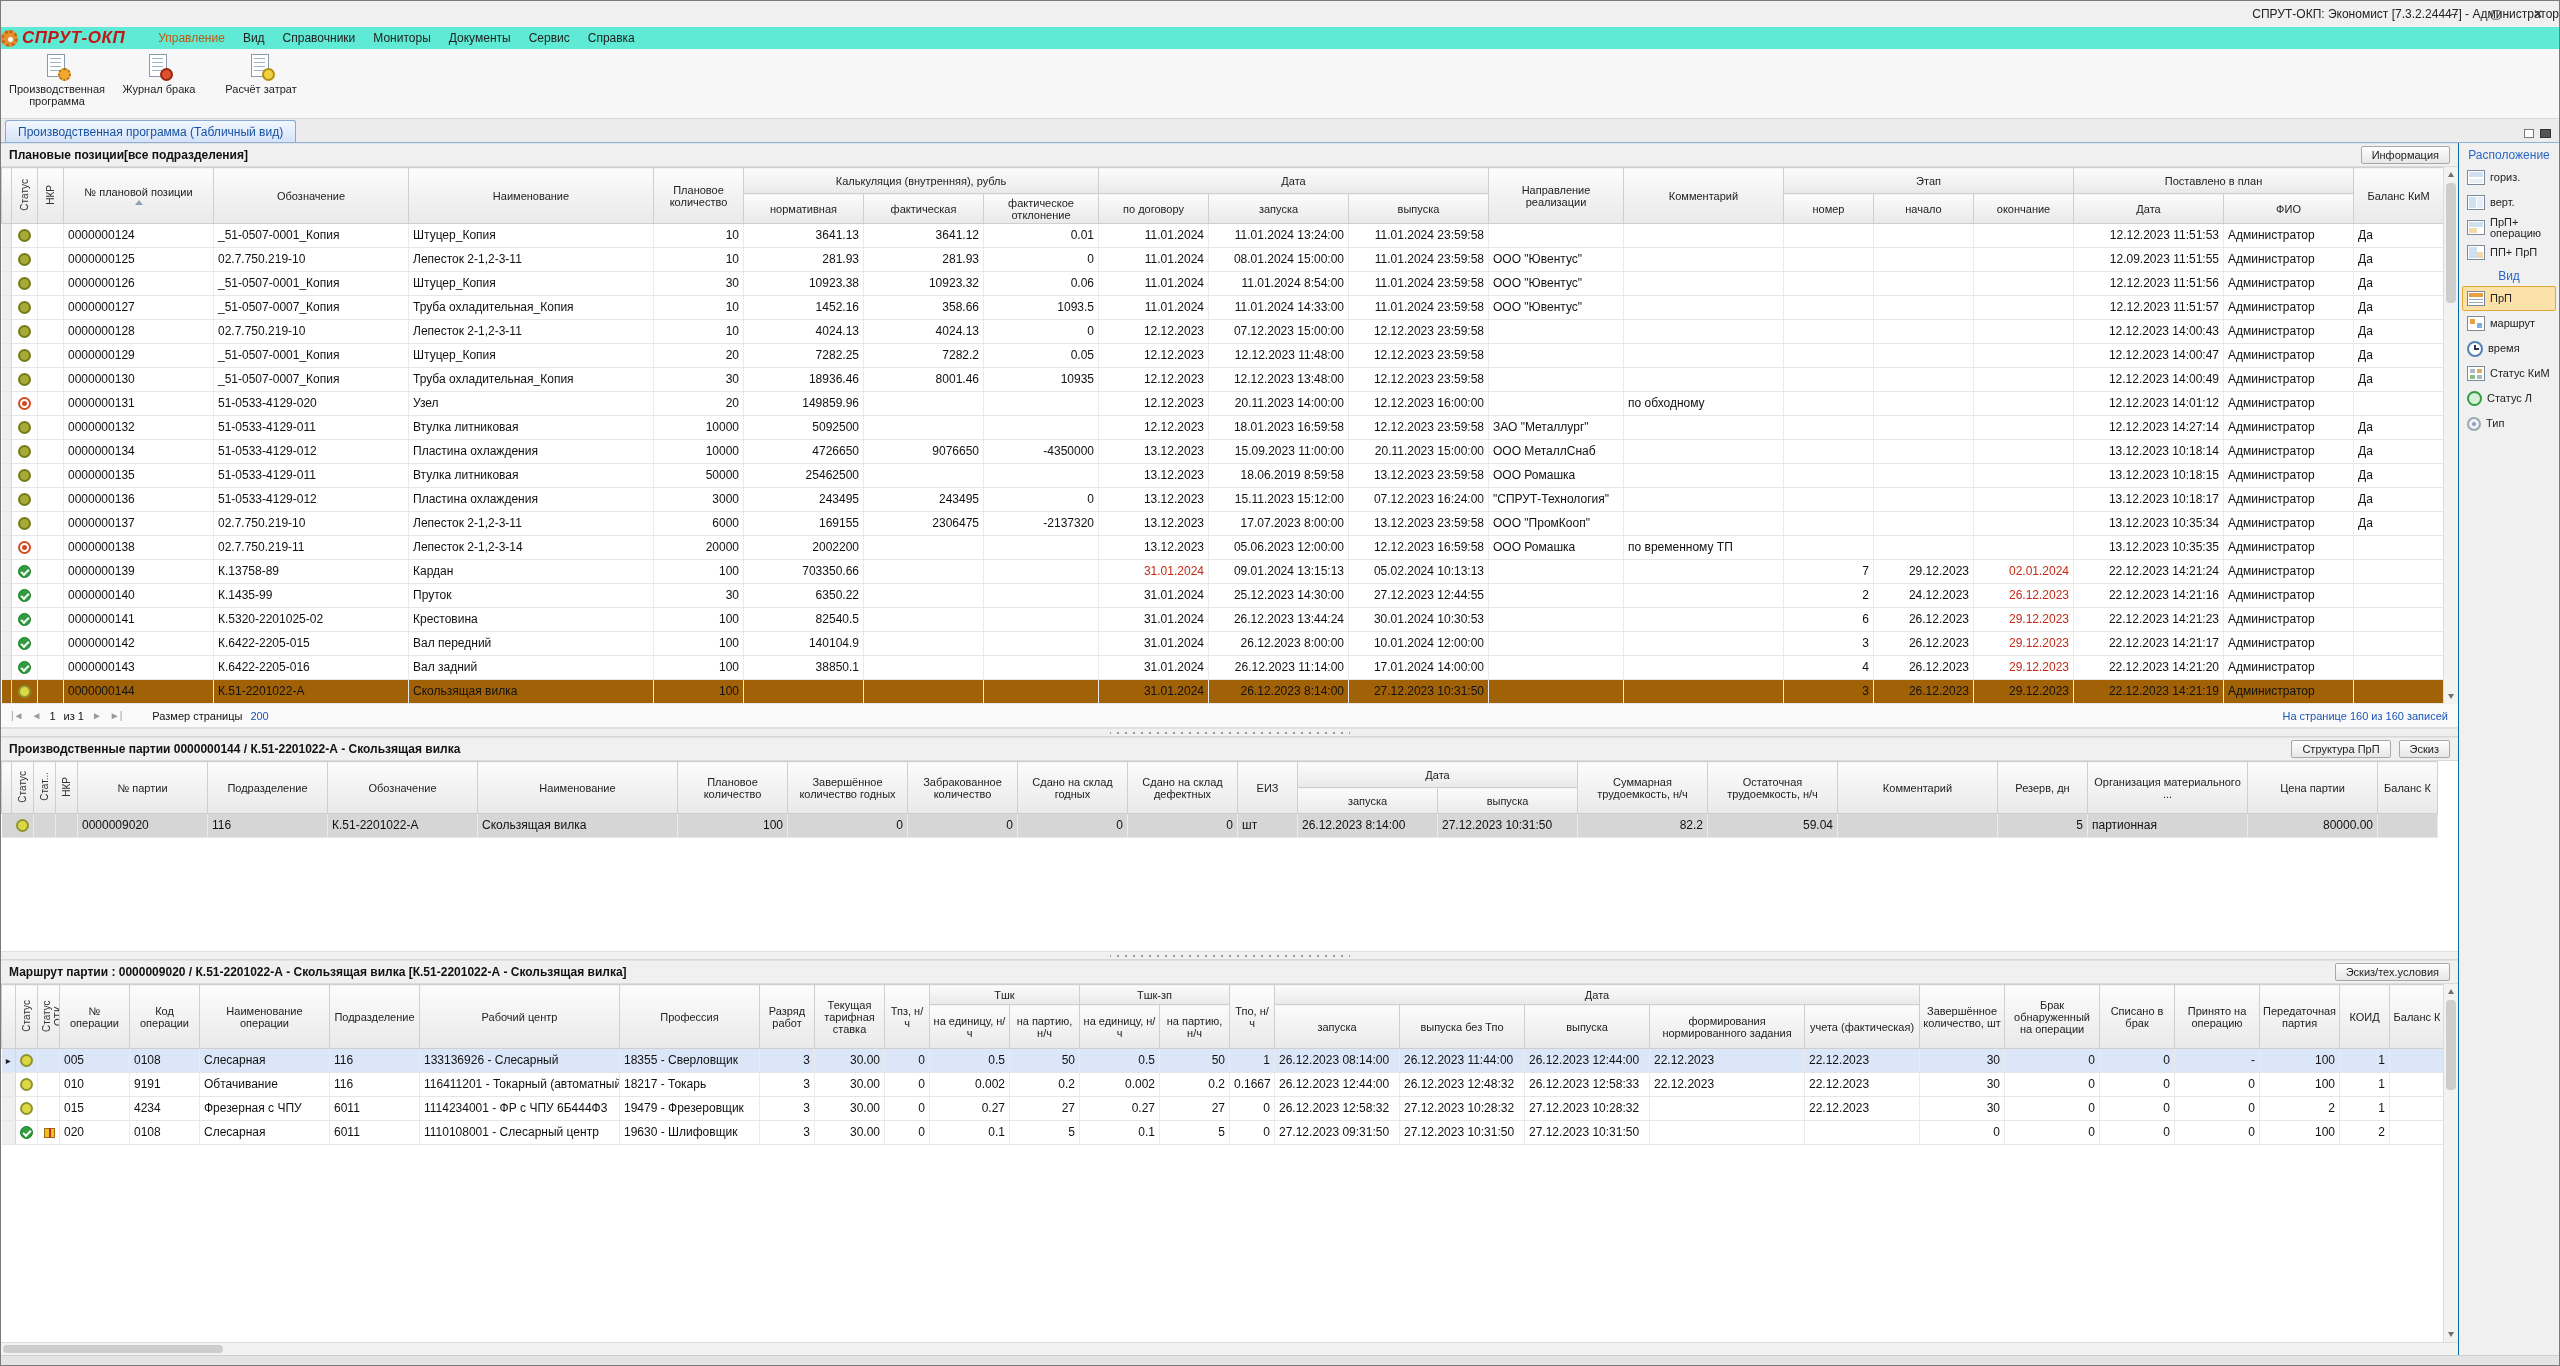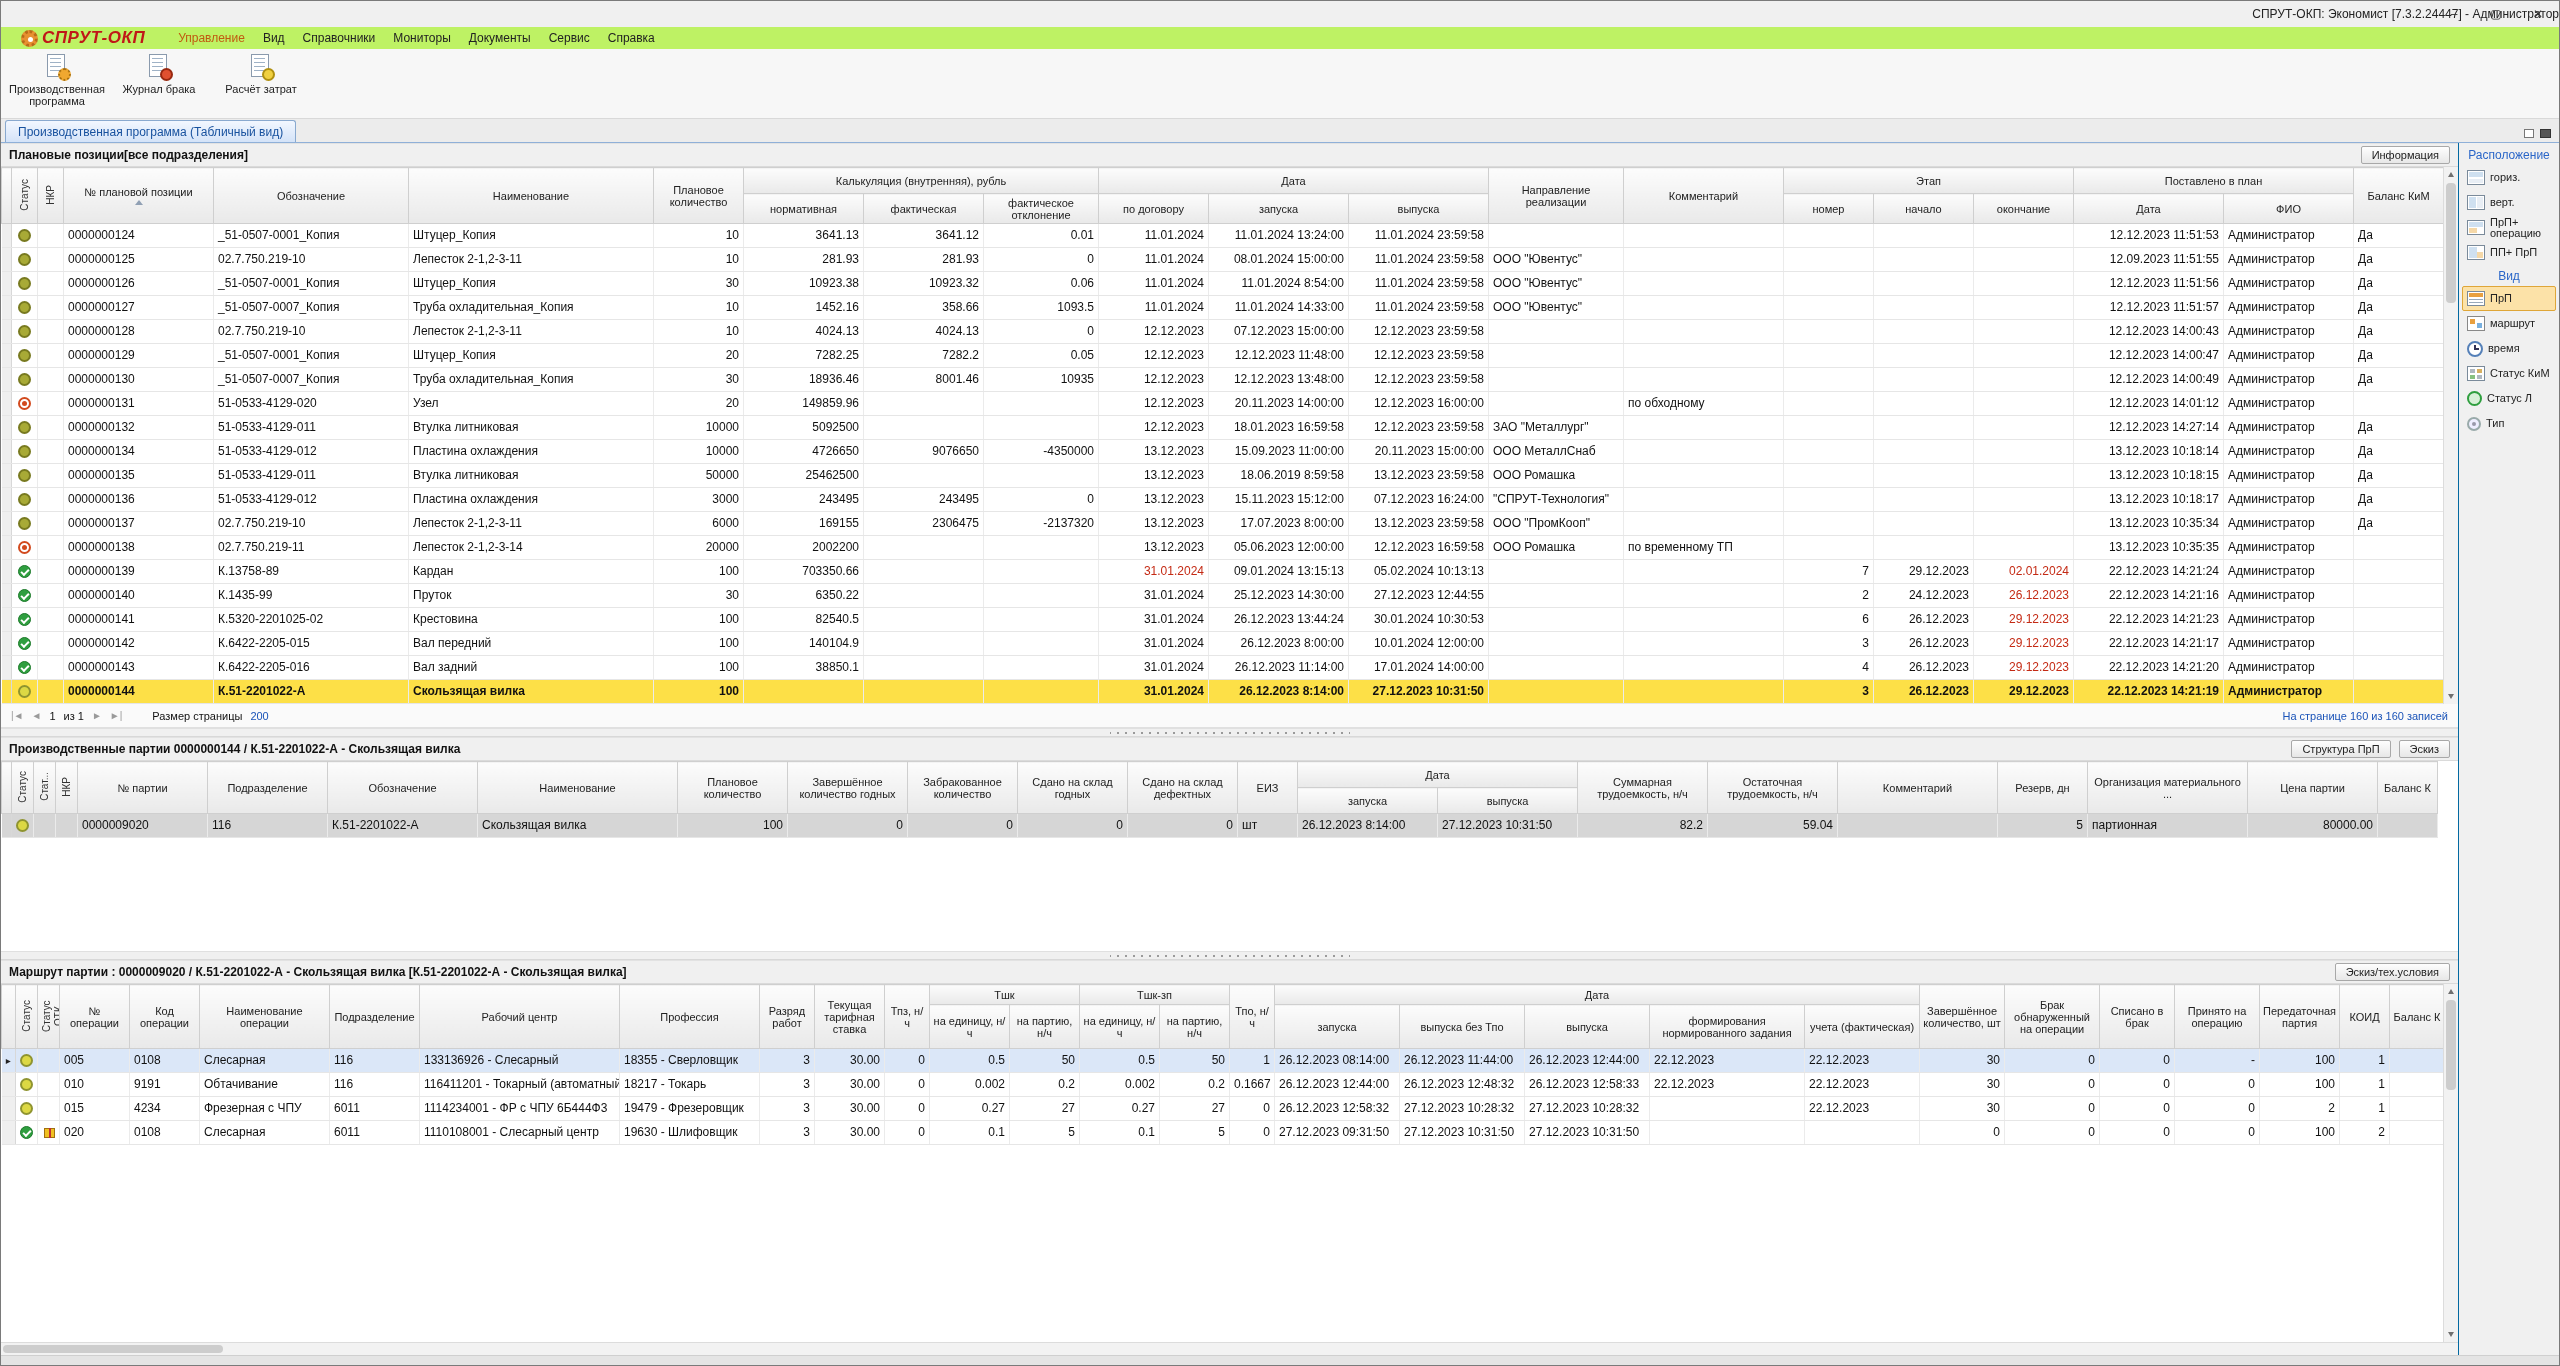--- a/index.html
+++ b/index.html
@@ -5,21 +5,21 @@
   html,body{margin:0;padding:0;background:#888;}
   *{box-sizing:border-box;}
   .app{width:2560px;height:1366px;display:flex;flex-direction:column;background:#f0f0f0;
        font-family:"Liberation Sans",sans-serif;font-size:12px;color:#111;border:1px solid #7a7a7a;overflow:hidden;}
   
   .titlebar{height:26px;flex:none;position:relative;display:flex;align-items:center;background:#f0f0f0;}
   .titlebar .title{position:absolute;left:0;right:0;text-align:right;font-size:12px;color:#222;}
   .winbtns{margin-left:auto;display:flex;z-index:2;}
   .winbtn{width:42px;height:26px;display:flex;align-items:center;justify-content:center;font-size:12px;color:#333;}
   
-  .menubar{height:22px;flex:none;display:flex;align-items:center;background:#bef264;padding-left:20px;}
+  .menubar{height:22px;flex:none;display:flex;align-items:center;background:#5eead4;padding-left:0;}
   .logo{display:flex;align-items:center;gap:4px;margin-right:24px;}
   .logo-gear{width:17px;height:17px;border-radius:50%;background:#e89030;border:3px dotted #b86a18;position:relative;}
   .logo-gear::after{content:"";position:absolute;left:4px;top:4px;width:5px;height:5px;border-radius:50%;background:#fff;}
   .logo-text{font-weight:bold;font-style:italic;font-size:17px;color:#c01818;letter-spacing:.5px;}
   .mi{padding:2px 9px;color:#222;}
   .mi.active{color:#c05a10;}
   
   .toolbar{height:70px;flex:none;background:#f7f7f7;border-bottom:1px solid #d9d9d9;display:flex;align-items:flex-start;padding:4px 10px;gap:10px;}
   .tool{width:92px;height:60px;display:flex;flex-direction:column;align-items:center;justify-content:flex-start;gap:3px;
         font-size:11px;text-align:center;line-height:12px;color:#222;border:1px solid transparent;border-radius:3px;}
@@ -48,21 +48,21 @@
        border:1px solid #a8a8a8;border-radius:2px;padding:2px 10px;white-space:nowrap;}
   
   table{border-collapse:collapse;table-layout:fixed;font-size:12px;background:#fff;}
   th{background:linear-gradient(#fcfcfc,#e9e9e9);border:1px solid #cfcfcf;font-weight:normal;font-size:11px;
      color:#222;padding:1px 3px;text-align:center;vertical-align:middle;overflow:hidden;line-height:12px;}
   td{border-right:1px solid #ebebeb;border-bottom:1px solid #e6e6e6;padding:1px 4px;white-space:nowrap;overflow:hidden;line-height:21px;}
   tbody tr{height:24px;}
   td.r{text-align:right;}
   td.gut{background:#efefef;border-right:1px solid #d8d8d8;padding:0;text-align:center;font-size:10px;color:#222;line-height:22px;}
   td.cst{text-align:center;padding:0;}
-  tr.sel td{background:#fde047;font-weight:bold;}
+  tr.sel td{background:#a16207;}
   tr.bsel td{background:#d6d6d6;}
   tr.rsel td{background:#dbe7f8;}
   .red{color:#c42a14;}
   .vh{writing-mode:vertical-rl;transform:rotate(180deg);font-size:10px;color:#333;margin:0 auto;max-height:54px;letter-spacing:0;}
   .sortup{display:block;width:0;height:0;margin:2px auto 0;border-left:4px solid transparent;border-right:4px solid transparent;border-bottom:5px solid #90a0b4;}
   
   .st{display:inline-block;width:13px;height:13px;border-radius:50%;vertical-align:middle;position:relative;}
   .st.warn{background:#a8aa36;border:2px solid #787a20;}
   .st.ok{background:#2f9e3f;border:1px solid #1c7a2a;}
   .st.ok::after{content:"";position:absolute;left:2px;top:3px;width:6px;height:3px;border-left:2px solid #fff;border-bottom:2px solid #fff;transform:rotate(-45deg);}

